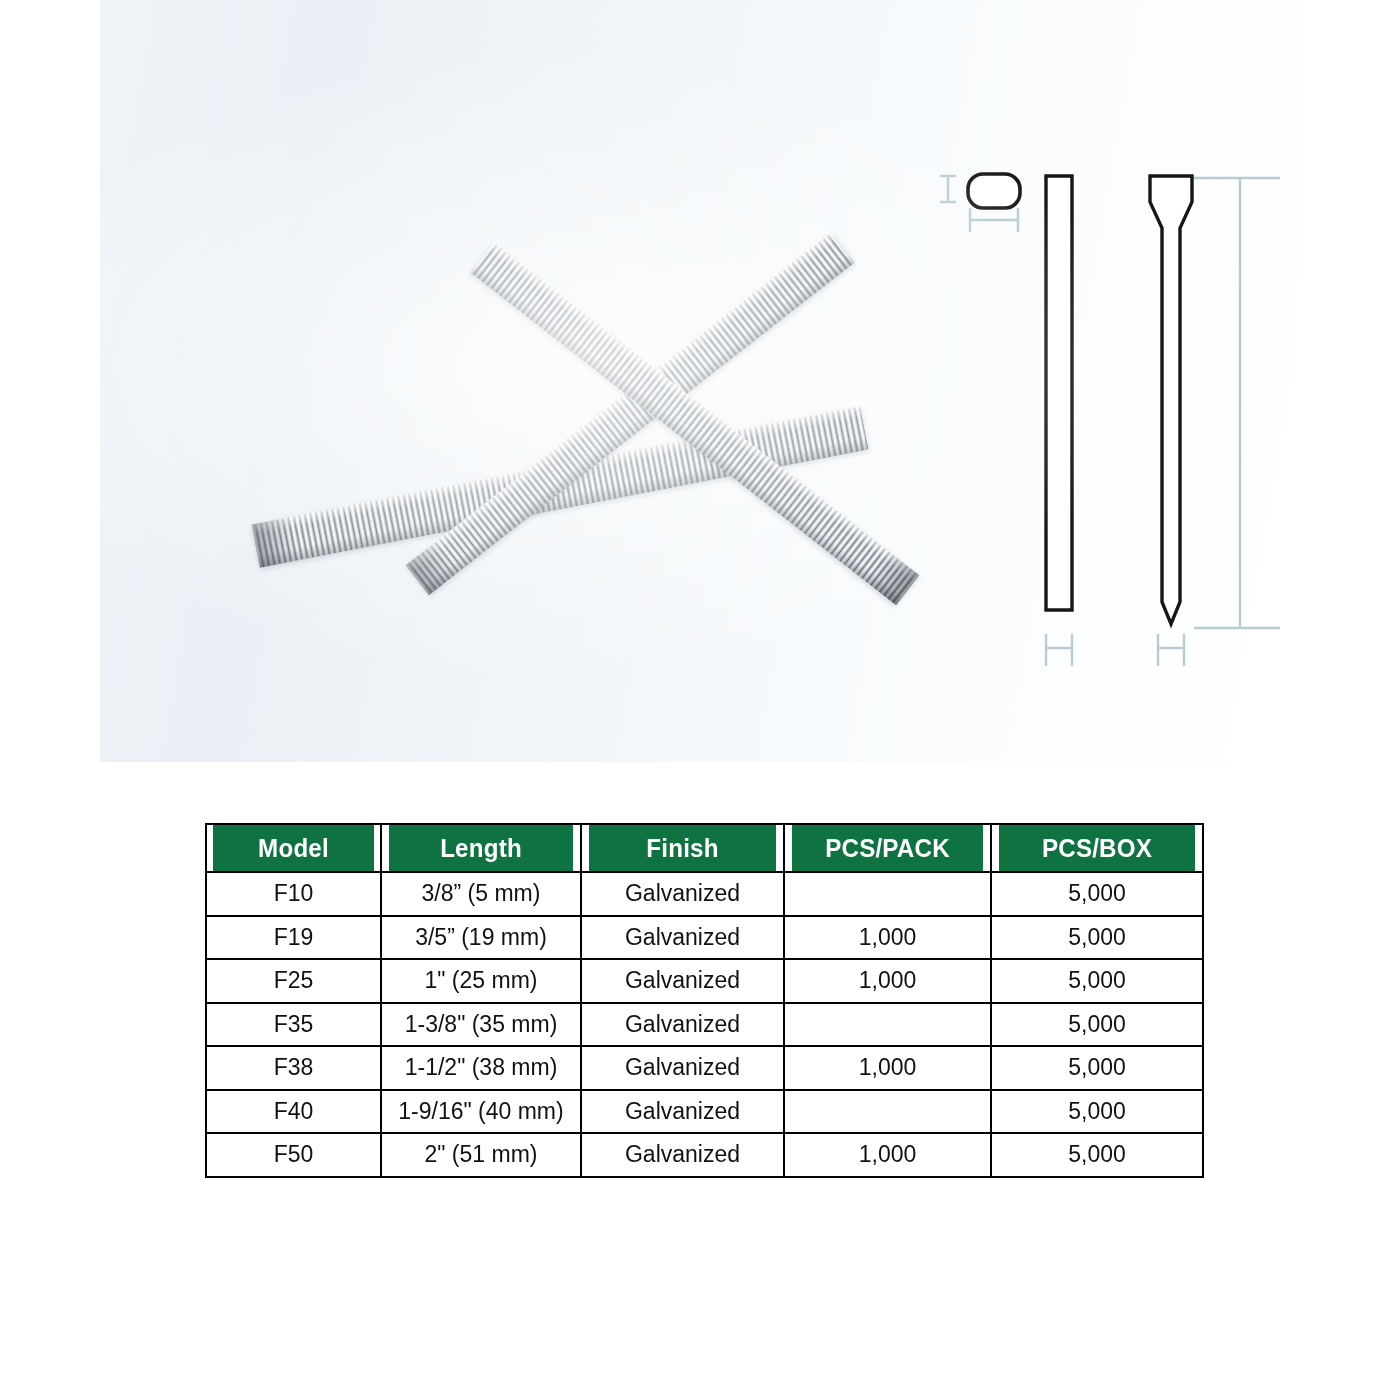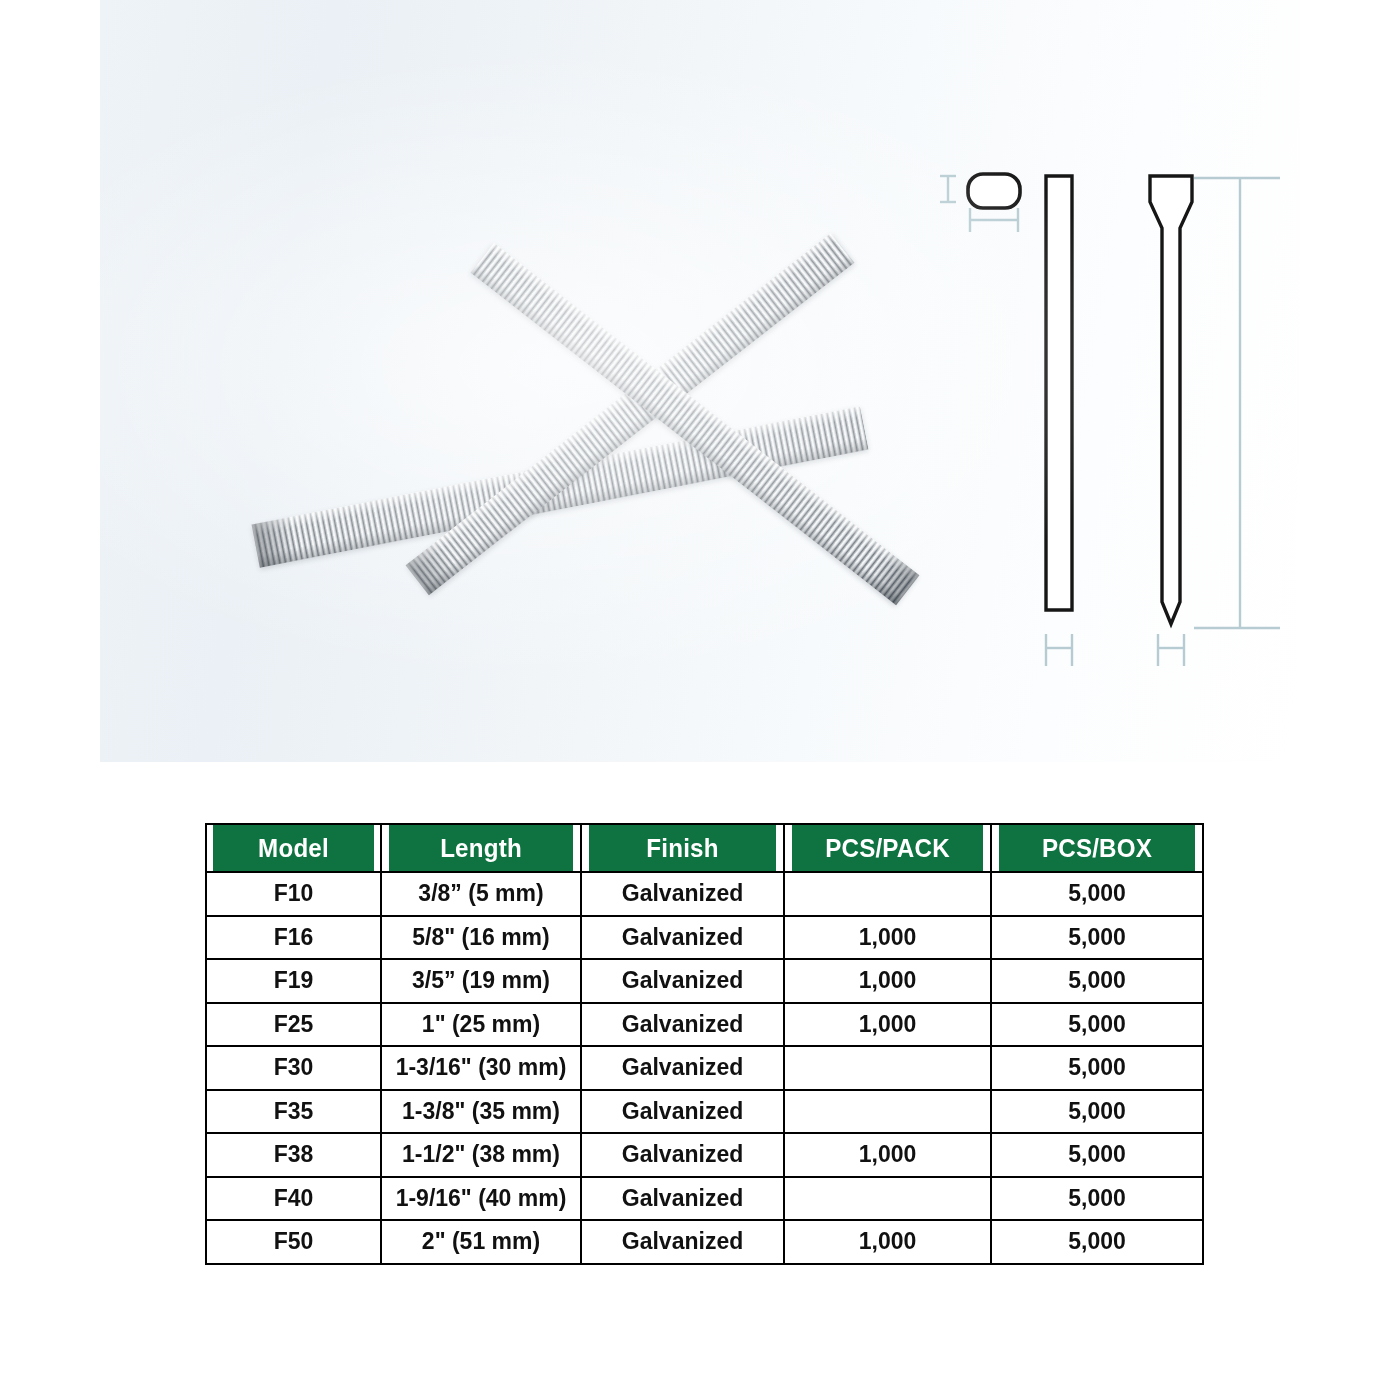--- a/index.html
+++ b/index.html
@@ -123,21 +123,21 @@
     font-size: 26px;
     font-weight: bold;
     height: 48px;
     letter-spacing: 0.2px;
     transform: scaleX(0.93);
     border-color: #000000;
   }
   #spec-table tbody td {
     height: 43.5px;
     font-size: 23px;
-    font-weight: bold;
+    font-weight: normal;
     white-space: nowrap;
   }
   .col-model  { width: 175px; }
   .col-length { width: 200px; }
   .col-finish { width: 203px; }
   .col-pack   { width: 207px; }
   .col-box    { width: 212px; }
 </style>
 </head>
 <body>
@@ -221,48 +221,34 @@
     </thead>
     <tbody id="spec-body">
         <tr>
           <td>F10</td>
           <td>3/8” (5 mm)</td>
           <td>Galvanized</td>
           <td></td>
           <td>5,000</td>
         </tr>
         <tr>
-          <td>F16</td>
-          <td>5/8" (16 mm)</td>
-          <td>Galvanized</td>
-          <td>1,000</td>
-          <td>5,000</td>
-        </tr>
-        <tr>
           <td>F19</td>
           <td>3/5” (19 mm)</td>
           <td>Galvanized</td>
           <td>1,000</td>
           <td>5,000</td>
         </tr>
         <tr>
           <td>F25</td>
           <td>1" (25 mm)</td>
           <td>Galvanized</td>
           <td>1,000</td>
           <td>5,000</td>
         </tr>
         <tr>
-          <td>F30</td>
-          <td>1-3/16" (30 mm)</td>
-          <td>Galvanized</td>
-          <td></td>
-          <td>5,000</td>
-        </tr>
-        <tr>
           <td>F35</td>
           <td>1-3/8" (35 mm)</td>
           <td>Galvanized</td>
           <td></td>
           <td>5,000</td>
         </tr>
         <tr>
           <td>F38</td>
           <td>1-1/2" (38 mm)</td>
           <td>Galvanized</td>

